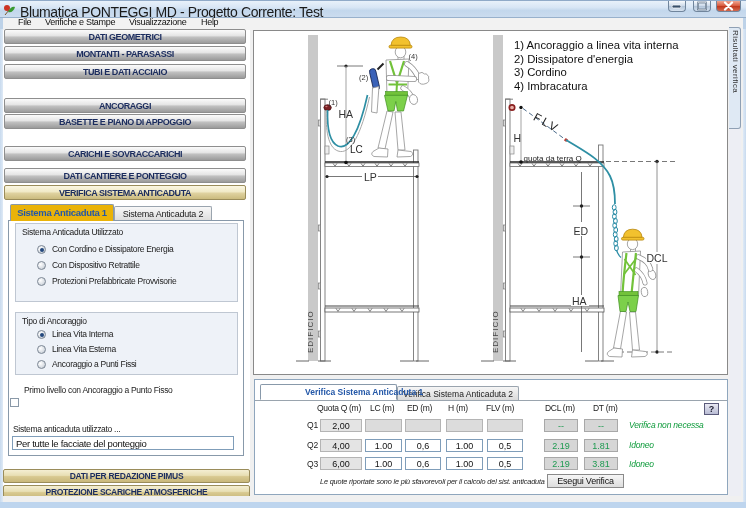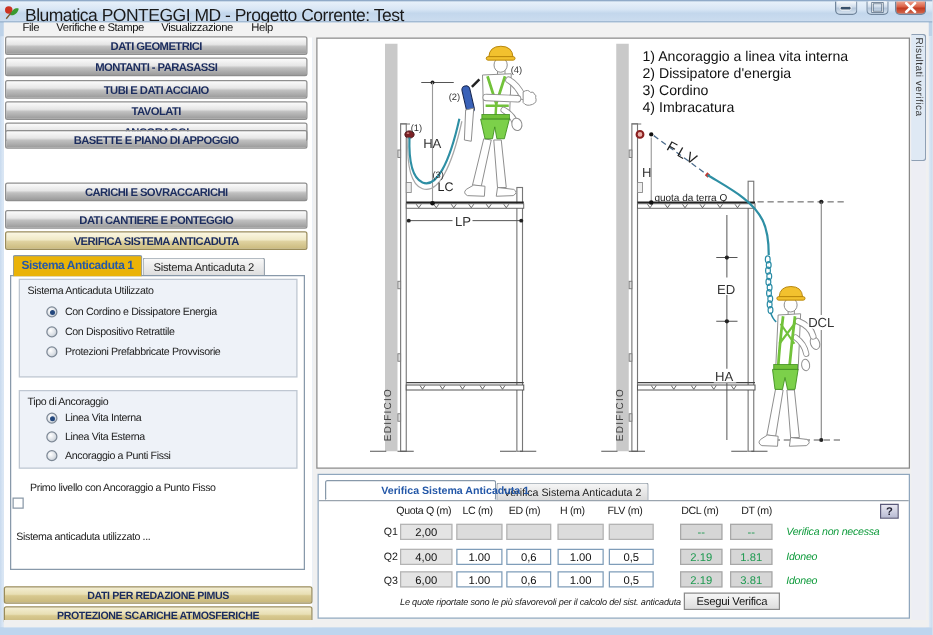--- a/index.html
+++ b/index.html
@@ -128,23 +128,22 @@
     <span style="left:126px;">Visualizzazione</span>
     <span style="left:198px;">Help</span>
   </div>
   <div class="eb"></div>
     <div class="eb2"></div>
   <div id="gapcol"></div>
   <div id="leftbg"></div>
   <div class="nav" style="top:29px;">DATI GEOMETRICI</div>
   <div class="nav" style="top:46.3px;">MONTANTI - PARASASSI</div>
   <div class="nav" style="top:63.7px;">TUBI E DATI ACCIAIO</div>
-  <div class="nav" style="top:81px;">TAVOLATI</div>
   <div class="nav" style="top:98.3px;">ANCORAGGI</div>
-  <div class="nav" style="top:104px;">BASETTE E PIANO DI APPOGGIO</div>
+  <div class="nav" style="top:114px;">BASETTE E PIANO DI APPOGGIO</div>
   <div class="nav" style="top:146px;">CARICHI E SOVRACCARICHI</div>
   <div class="nav" style="top:167.7px;">DATI CANTIERE E PONTEGGIO</div>
   <div class="nav yellow" style="top:185px;">VERIFICA SISTEMA ANTICADUTA</div>
 
   <div class="tab1">Sistema Anticaduta 1</div>
   <div class="tab2">Sistema Anticaduta 2</div>
   <div id="tabpanel">
     <div class="grp" style="top:2px; height:79px;">
       <div class="glabel">Sistema Anticaduta Utilizzato</div>
       <div class="radio sel" style="top:21px;"></div>
@@ -160,20 +159,21 @@
         <div class="rlabel" style="top:16px;">Linea Vita Interna</div>
       <div class="radio" style="top:32px;"></div>
         <div class="rlabel" style="top:31px;">Linea Vita Esterna</div>
       <div class="radio" style="top:47px;"></div>
         <div class="rlabel" style="top:46px;">Ancoraggio a Punti Fissi</div>
     </div>
   </div>
   <div id="chk"></div>
   <div id="chklabel">Primo livello con Ancoraggio a Punto Fisso</div>
   <div id="sislabel">Sistema anticaduta utilizzato ...</div>
+  <div id="sisinput">Per tutte le facciate del ponteggio</div>
   <div class="tanbtn" style="top:469px;">DATI PER REDAZIONE PIMUS</div>
   <div class="tanbtn" style="top:485px;">PROTEZIONE SCARICHE ATMOSFERICHE</div>
 
   <div id="draw">
   <svg width="473" height="343" viewBox="254 31 473 343">
     <g font-family="Liberation Sans, sans-serif">
 
     <rect x="308" y="35" width="10" height="326" fill="#c9c9c9"></rect>
     <text x="316" y="356" font-size="8" fill="#444" letter-spacing="1" transform="rotate(-90 313 356)">EDIFICIO</text>
 

